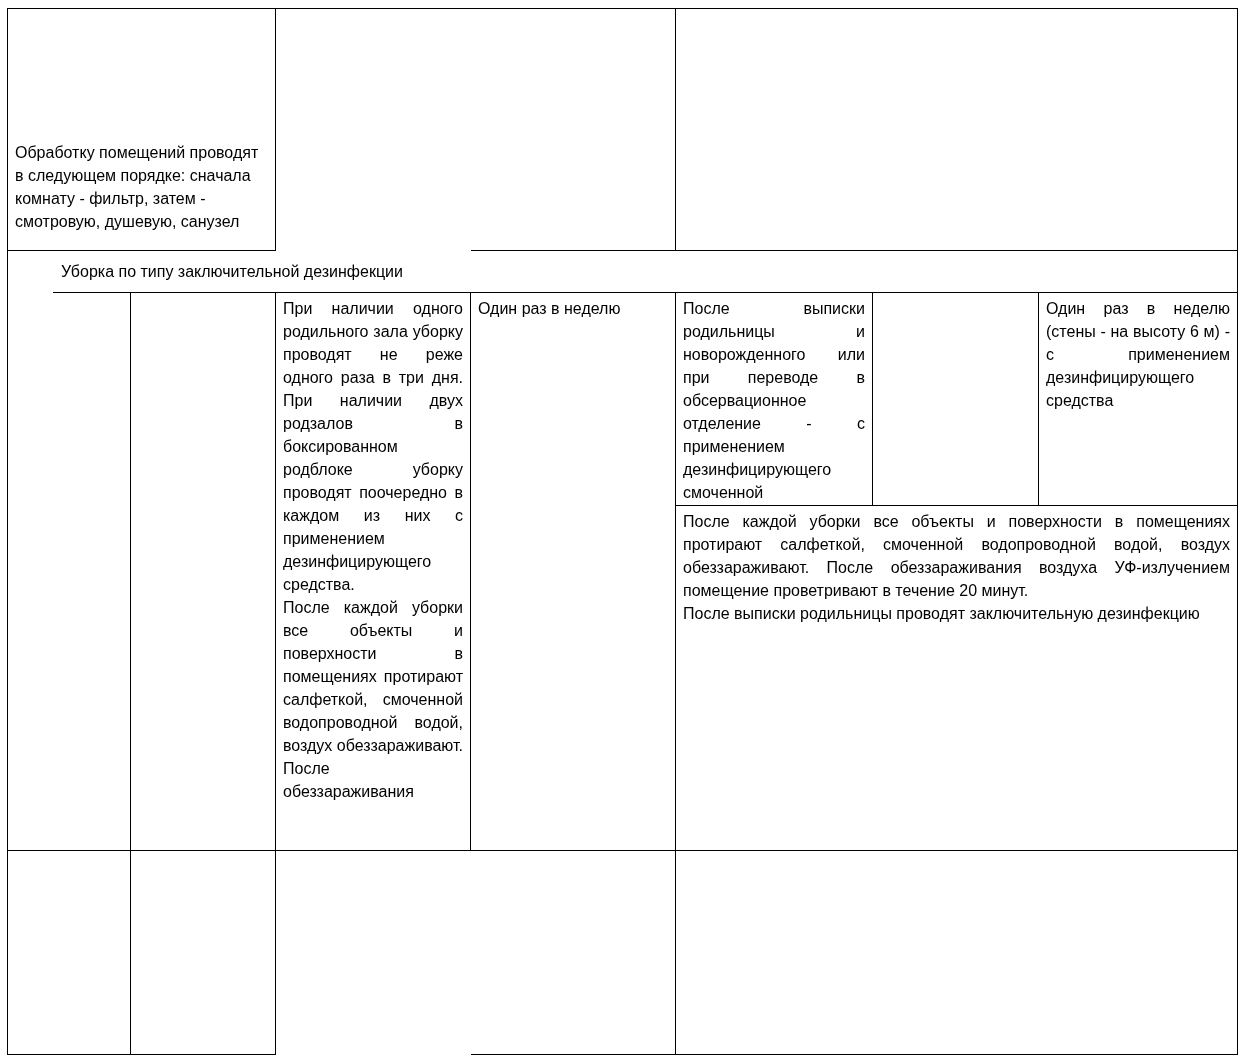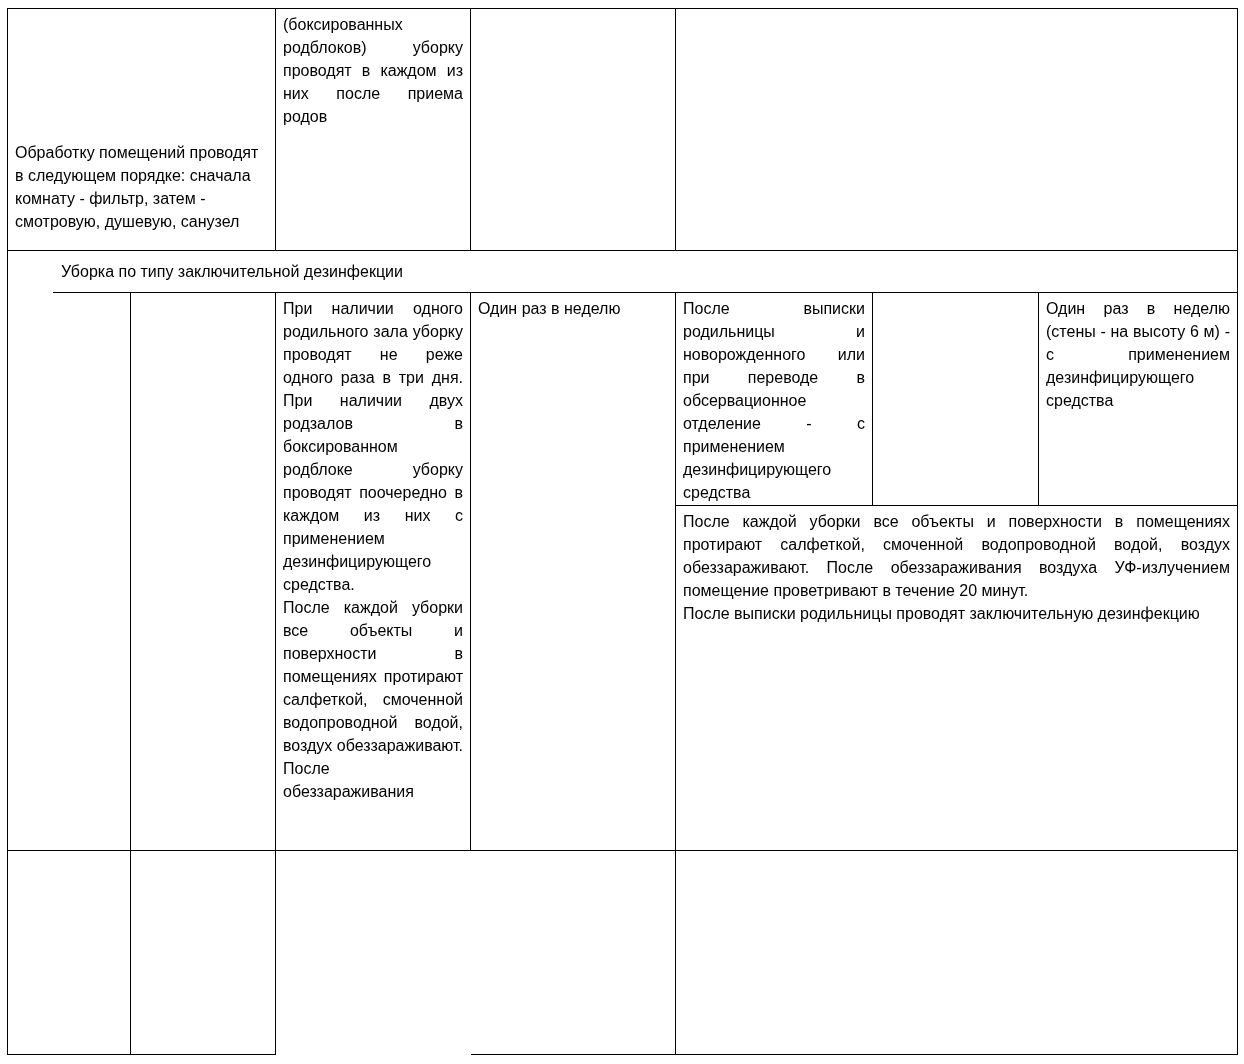--- a/index.html
+++ b/index.html
@@ -72,41 +72,38 @@
 </style>
 </head>
 <body>
 
 <div class="page">
   <div class="doc-table">
 
     <div class="cell r1a bottom-align">
       <p>Обработку помещений проводят в следующем порядке: сначала комнату - фильтр, затем - смотровую, душевую, санузел</p>
     </div>
-    <div class="cell r1b justify">
-      <p>(боксированных родблоков) уборку проводят в каждом из них после приема родов</p>
-    </div>
     <div class="cell r1c"></div>
     <div class="cell r1d"></div>
 
     <div class="cell r2 vcenter">
       <p>Уборка по типу заключительной дезинфекции</p>
     </div>
 
     <div class="cell r3a"></div>
     <div class="cell r3b"></div>
     <div class="cell r3c justify">
       <p>При наличии одного родильного зала уборку проводят не реже одного раза в три дня. При наличии двух родзалов в боксированном родблоке уборку проводят поочередно в каждом из них с применением дезинфицирующего средства.</p>
       <p>После каждой уборки все объекты и поверхности в помещениях протирают салфеткой, смоченной водопроводной водой, воздух обеззараживают. После обеззараживания</p>
     </div>
     <div class="cell r3d">
       <p>Один раз в неделю</p>
     </div>
     <div class="cell r3e justify">
-      <p>После выписки родильницы и новорожденного или при переводе в обсервационное отделение - с применением дезинфицирующего средства</p>
+      <p>После выписки родильницы и новорожденного или при переводе в обсервационное отделение - с применением дезинфицирующего смоченной</p>
     </div>
     <div class="cell r3f"></div>
     <div class="cell r3g justify">
       <p>Один раз в неделю (стены - на высоту 6 м) - с применением дезинфицирующего средства</p>
     </div>
     <div class="cell r3h justify">
       <p>После каждой уборки все объекты и поверхности в помещениях протирают салфеткой, смоченной водопроводной водой, воздух обеззараживают. После обеззараживания воздуха УФ-излучением помещение проветривают в течение 20 минут.</p>
       <p>После выписки родильницы проводят заключительную дезинфекцию</p>
     </div>
 

